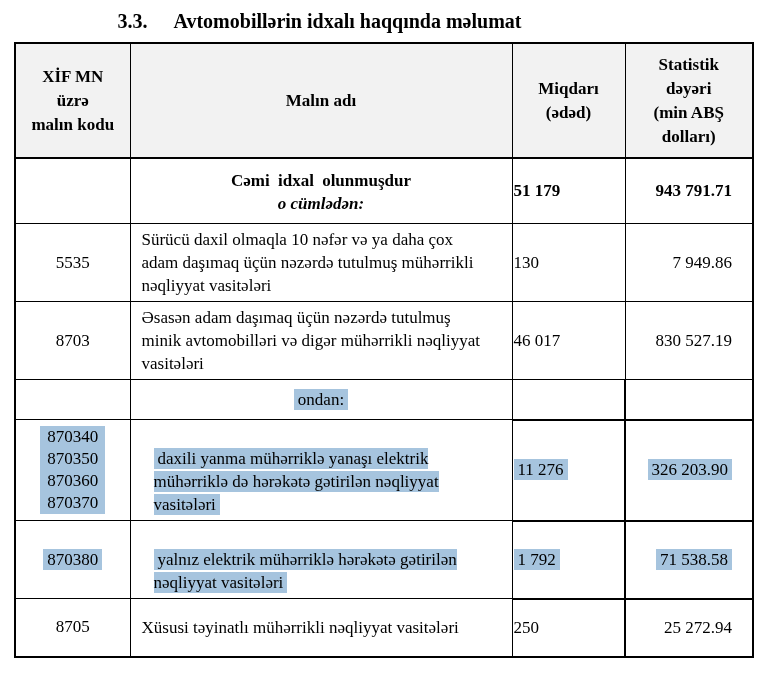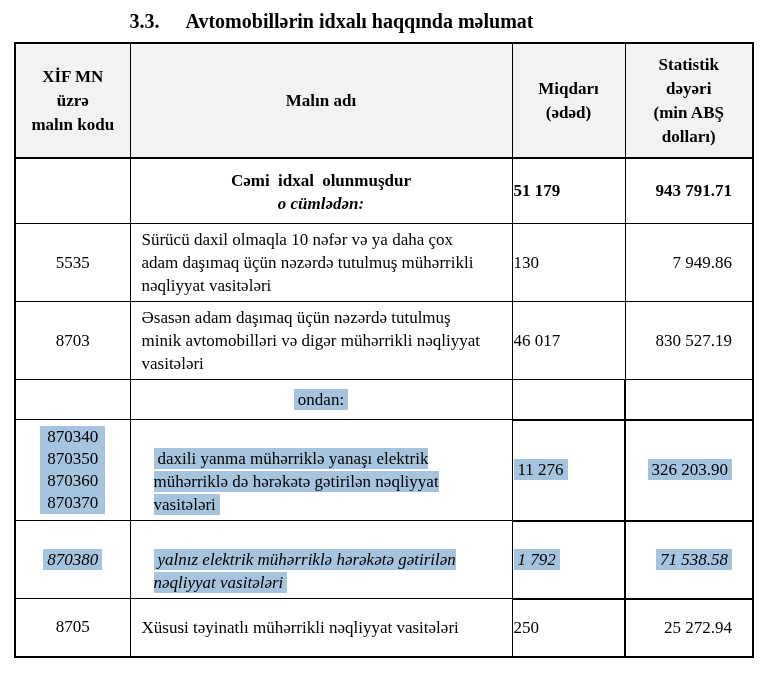--- a/index.html
+++ b/index.html
@@ -16,21 +16,21 @@
     height: 685px;
     background: #ffffff;
     position: relative;
     overflow: hidden;
     font-family: "Liberation Serif", serif;
     color: #000;
   }
   .title {
     position: absolute;
     top: 10px;
-    left: 12px;
+    left: 0;
     width: 639px;
     text-align: center;
     font-size: 20px;
     font-weight: bold;
   }
   .title .num {
     margin-right: 26px;
   }
   table.doc {
     position: absolute;
@@ -59,21 +59,21 @@
     line-height: 24px;
     border-bottom: 2px solid var(--border);
   }
   .hline { display: block; }
   
   tr.row-total    { height: 53px; }
   tr.row-8702     { height: 74px; }
   tr.row-8703     { height: 61px; }
   tr.row-ondan    { height: 30px; }
   tr.row-hybrid   { height: 89px; }
-  tr.row-electric { height: 68px; font-style: italic; }
+  tr.row-electric { height: 68px; }
   tr.row-8704     { height: 57px; }
   tr.row-8705     { height: 58px; }
 
   .cell-code { text-align: center; line-height: 22px; }
   .cell-name {
     padding: 4px 26px 4px 11px;
     white-space: pre-line;
     line-height: 23px;
   }
   .cell-name.center { text-align: center; padding: 8px; white-space: normal; }

